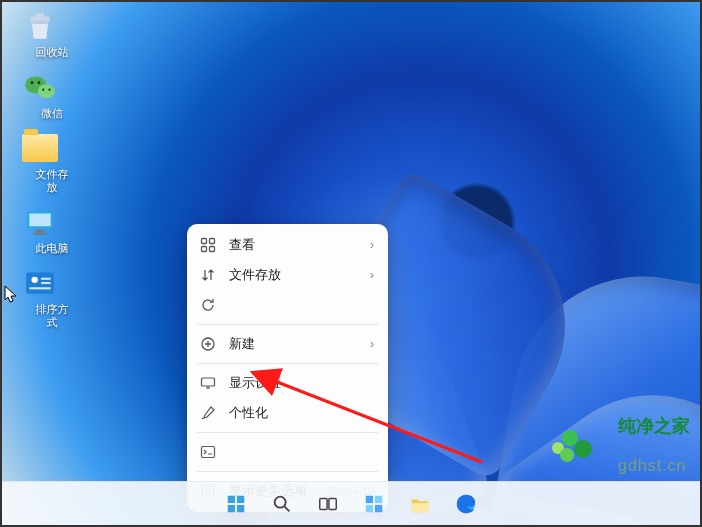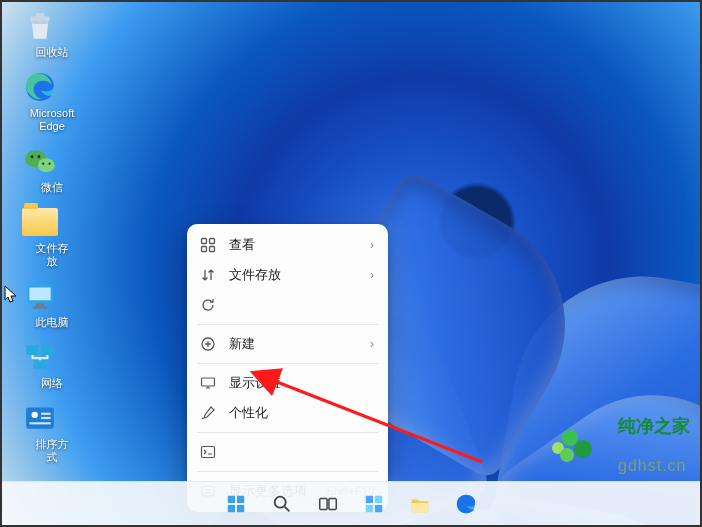--- a/index.html
+++ b/index.html
@@ -100,31 +100,20 @@
         <svg viewBox="0 0 32 32">
             <path fill="#dfeaf5" d="M8 10h16l-2 18H10z"></path>
             <path fill="#b9cee4" d="M8 10h16l-1 4H9z"></path>
             <rect x="7" y="7" width="18" height="4" rx="1" fill="#c8d7e8"></rect>
             <rect x="12" y="4" width="8" height="4" rx="1" fill="#c8d7e8"></rect>
           </svg>
       </div>
       <div class="lbl">回收站</div>
     </div>
 
-    <div class="dicon">
-      <div class="glyph ic-edge">
-        <svg viewBox="0 0 32 32">
-            <circle cx="16" cy="16" r="13" fill="#34b0e8"></circle>
-            <path d="M3 16c0-7 6-13 13-13 8 0 13 6 13 11 0 4-3 6-7 6-3 0-5-1-5-1s3 7 10 5c-3 4-8 5-11 5C8 29 3 23 3 16z" fill="#1a73e8"></path>
-            <path d="M6 22c2 4 7 6 11 5-4-1-7-5-7-9 0-5 4-8 9-8 4 0 7 2 8 4-1-6-6-11-13-11C7 3 2 9 3 17c0 2 1 4 3 5z" fill="#4cc2a5"></path>
-          </svg>
-      </div>
-      <div class="lbl">Microsoft
-Edge</div>
-    </div>
 
     <div class="dicon">
       <div class="glyph ic-wechat">
         <svg viewBox="0 0 32 32">
             <ellipse cx="12" cy="14" rx="10" ry="8" fill="#4caf50"></ellipse>
             <ellipse cx="22" cy="20" rx="8" ry="6.5" fill="#7ed37e"></ellipse>
             <circle cx="8.5" cy="12" r="1.3" fill="#222"></circle>
             <circle cx="15" cy="12" r="1.3" fill="#222"></circle>
             <circle cx="19" cy="18.5" r="1" fill="#222"></circle>
             <circle cx="25" cy="18.5" r="1" fill="#222"></circle>
@@ -145,31 +134,20 @@
         <svg viewBox="0 0 32 32">
             <rect x="4" y="6" width="24" height="16" rx="2" fill="#2aa9e0"></rect>
             <rect x="6" y="8" width="20" height="12" fill="#bfe6ff"></rect>
             <rect x="12" y="23" width="8" height="3" fill="#6e7b85"></rect>
             <rect x="9" y="26" width="14" height="2" rx="1" fill="#6e7b85"></rect>
           </svg>
       </div>
       <div class="lbl">此电脑</div>
     </div>
 
-    <div class="dicon">
-      <div class="glyph ic-net">
-        <svg viewBox="0 0 32 32">
-            <rect x="3" y="5" width="12" height="9" rx="1" fill="#2aa9e0"></rect>
-            <rect x="17" y="5" width="12" height="9" rx="1" fill="#2aa9e0"></rect>
-            <rect x="10" y="18" width="12" height="9" rx="1" fill="#2aa9e0"></rect>
-            <path d="M9 14v3h14v-3M16 17v2" stroke="#d8e8f7" stroke-width="2" fill="none"></path>
-          </svg>
-      </div>
-      <div class="lbl">网络</div>
-    </div>
 
     <div class="dicon">
       <div class="glyph ic-cp">
         <svg viewBox="0 0 32 32">
             <rect x="3" y="6" width="26" height="20" rx="2" fill="#1e7dd6"></rect>
             <circle cx="11" cy="13" r="3" fill="#fff"></circle>
             <rect x="17" y="11" width="9" height="2" fill="#cfe6fb"></rect>
             <rect x="17" y="15" width="9" height="2" fill="#cfe6fb"></rect>
             <rect x="6" y="20" width="20" height="2" fill="#cfe6fb"></rect>
           </svg>

